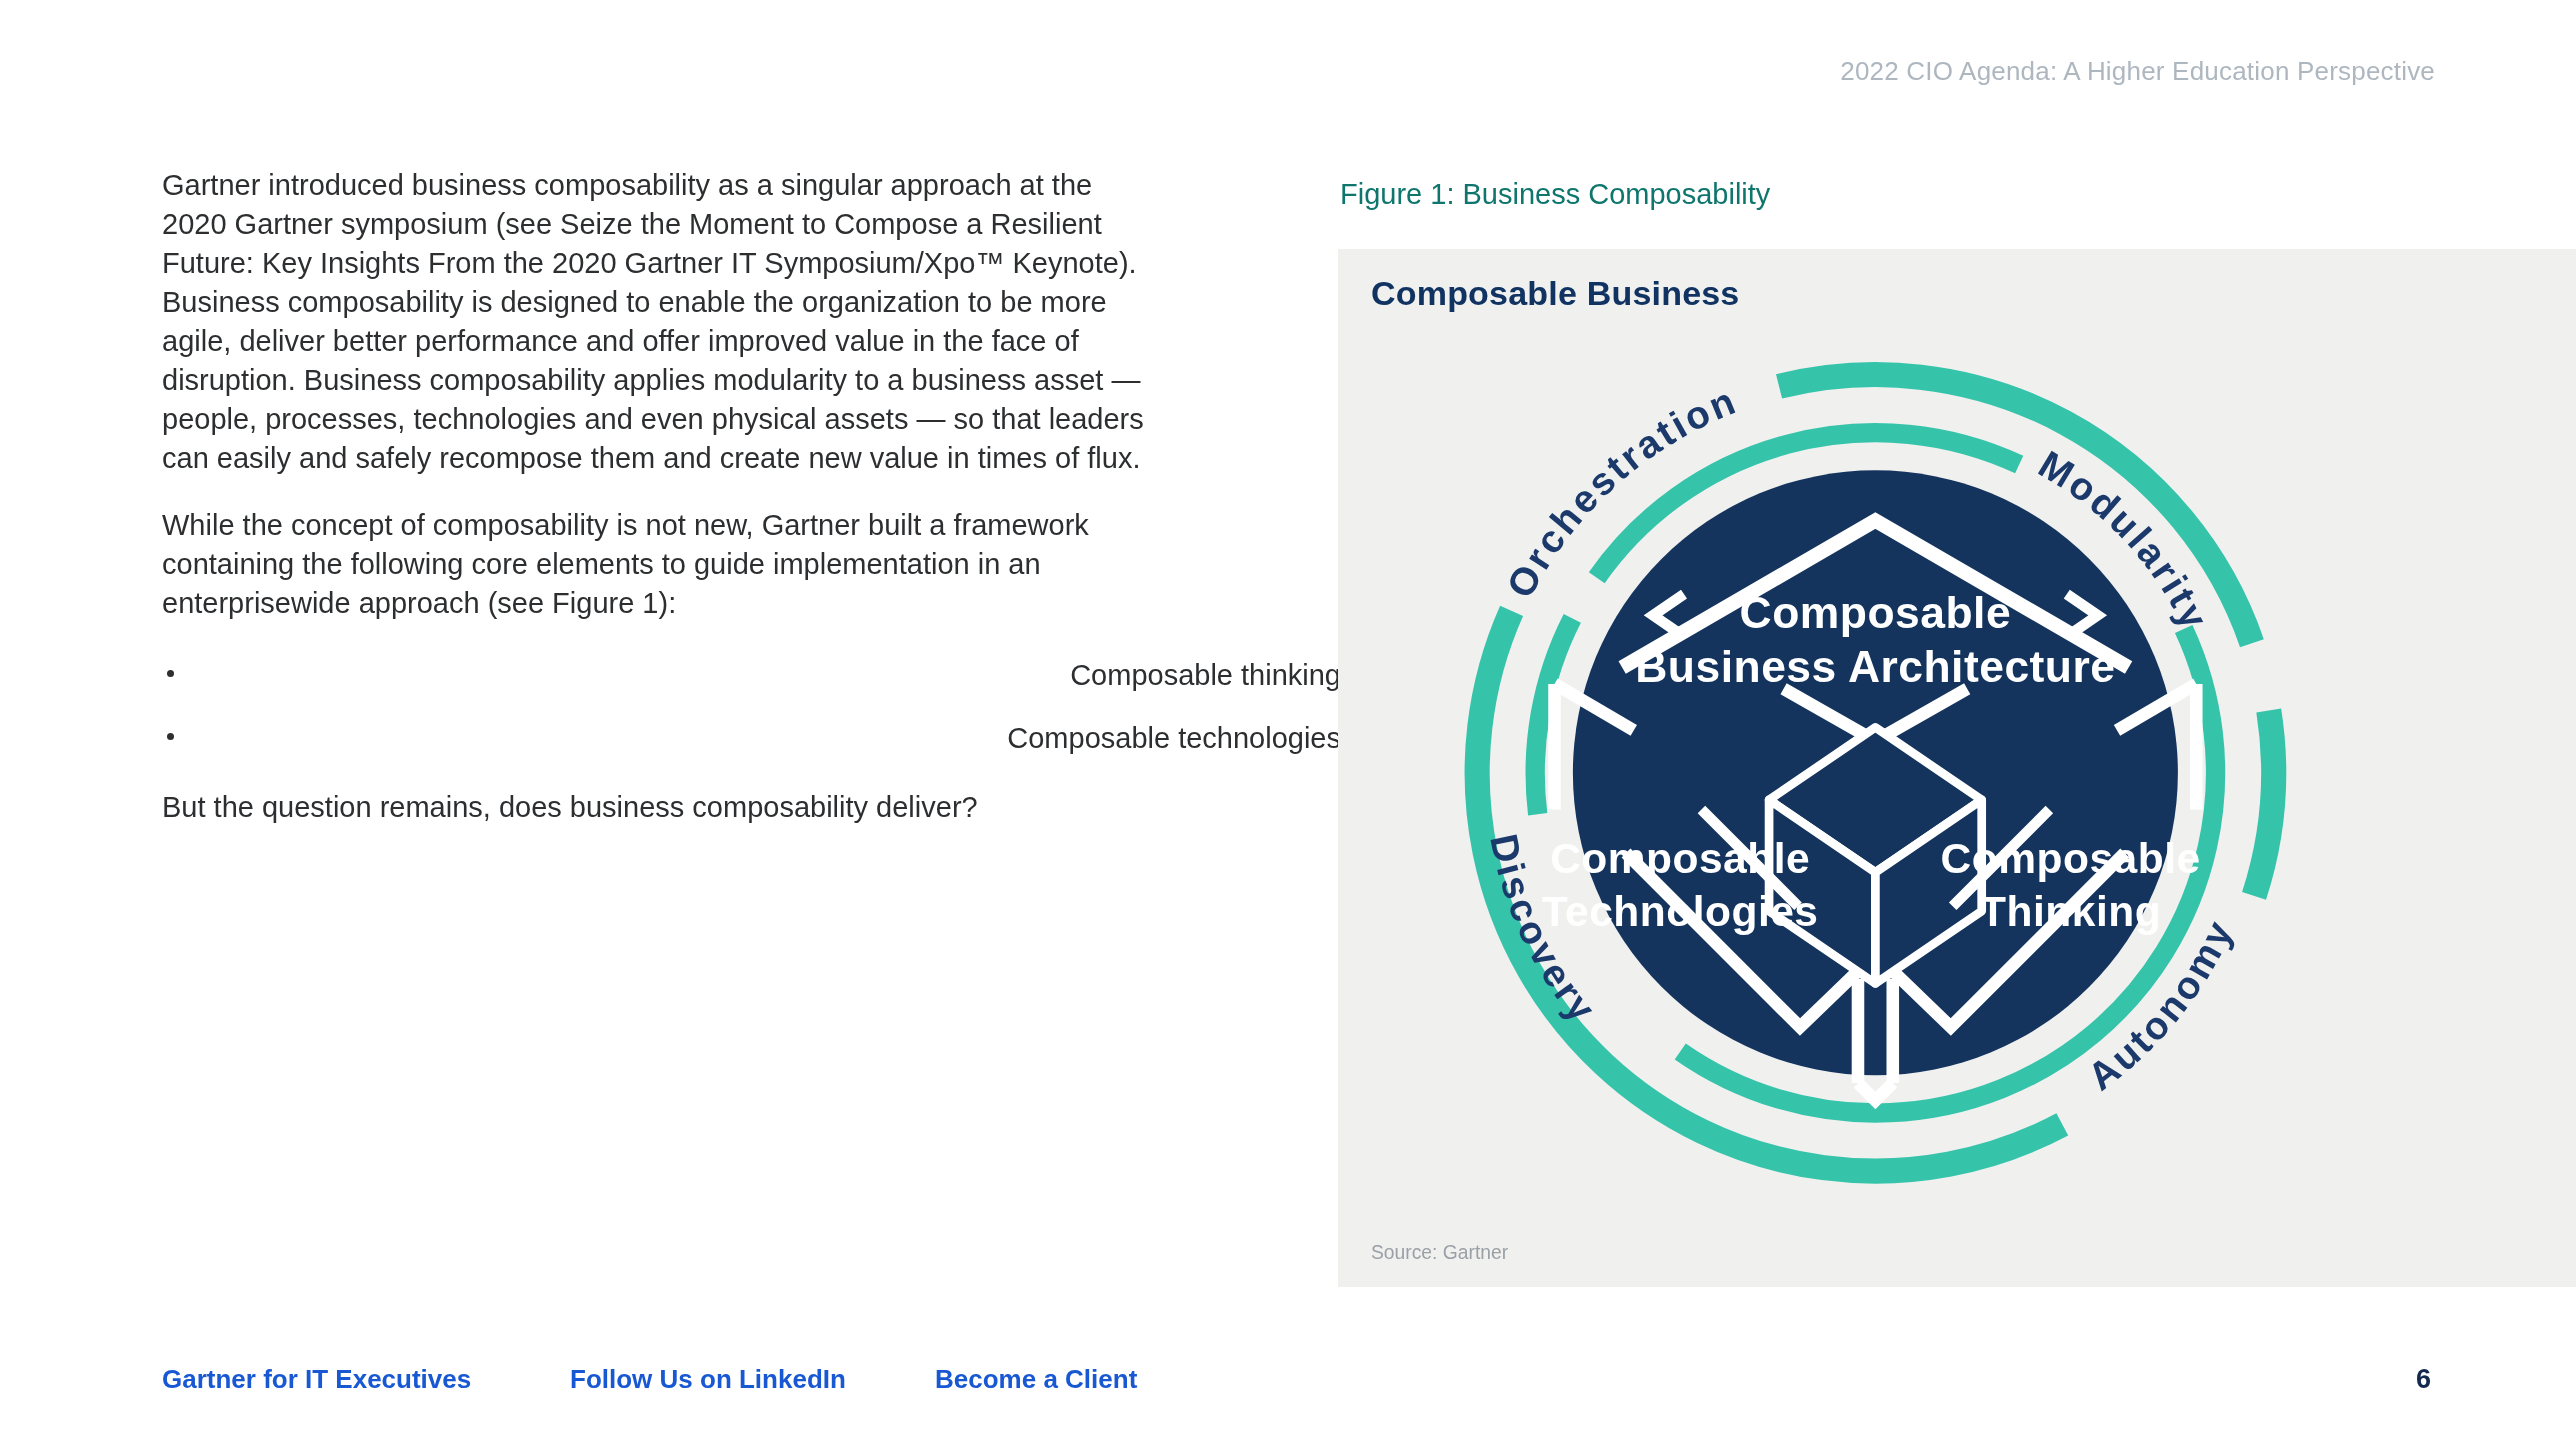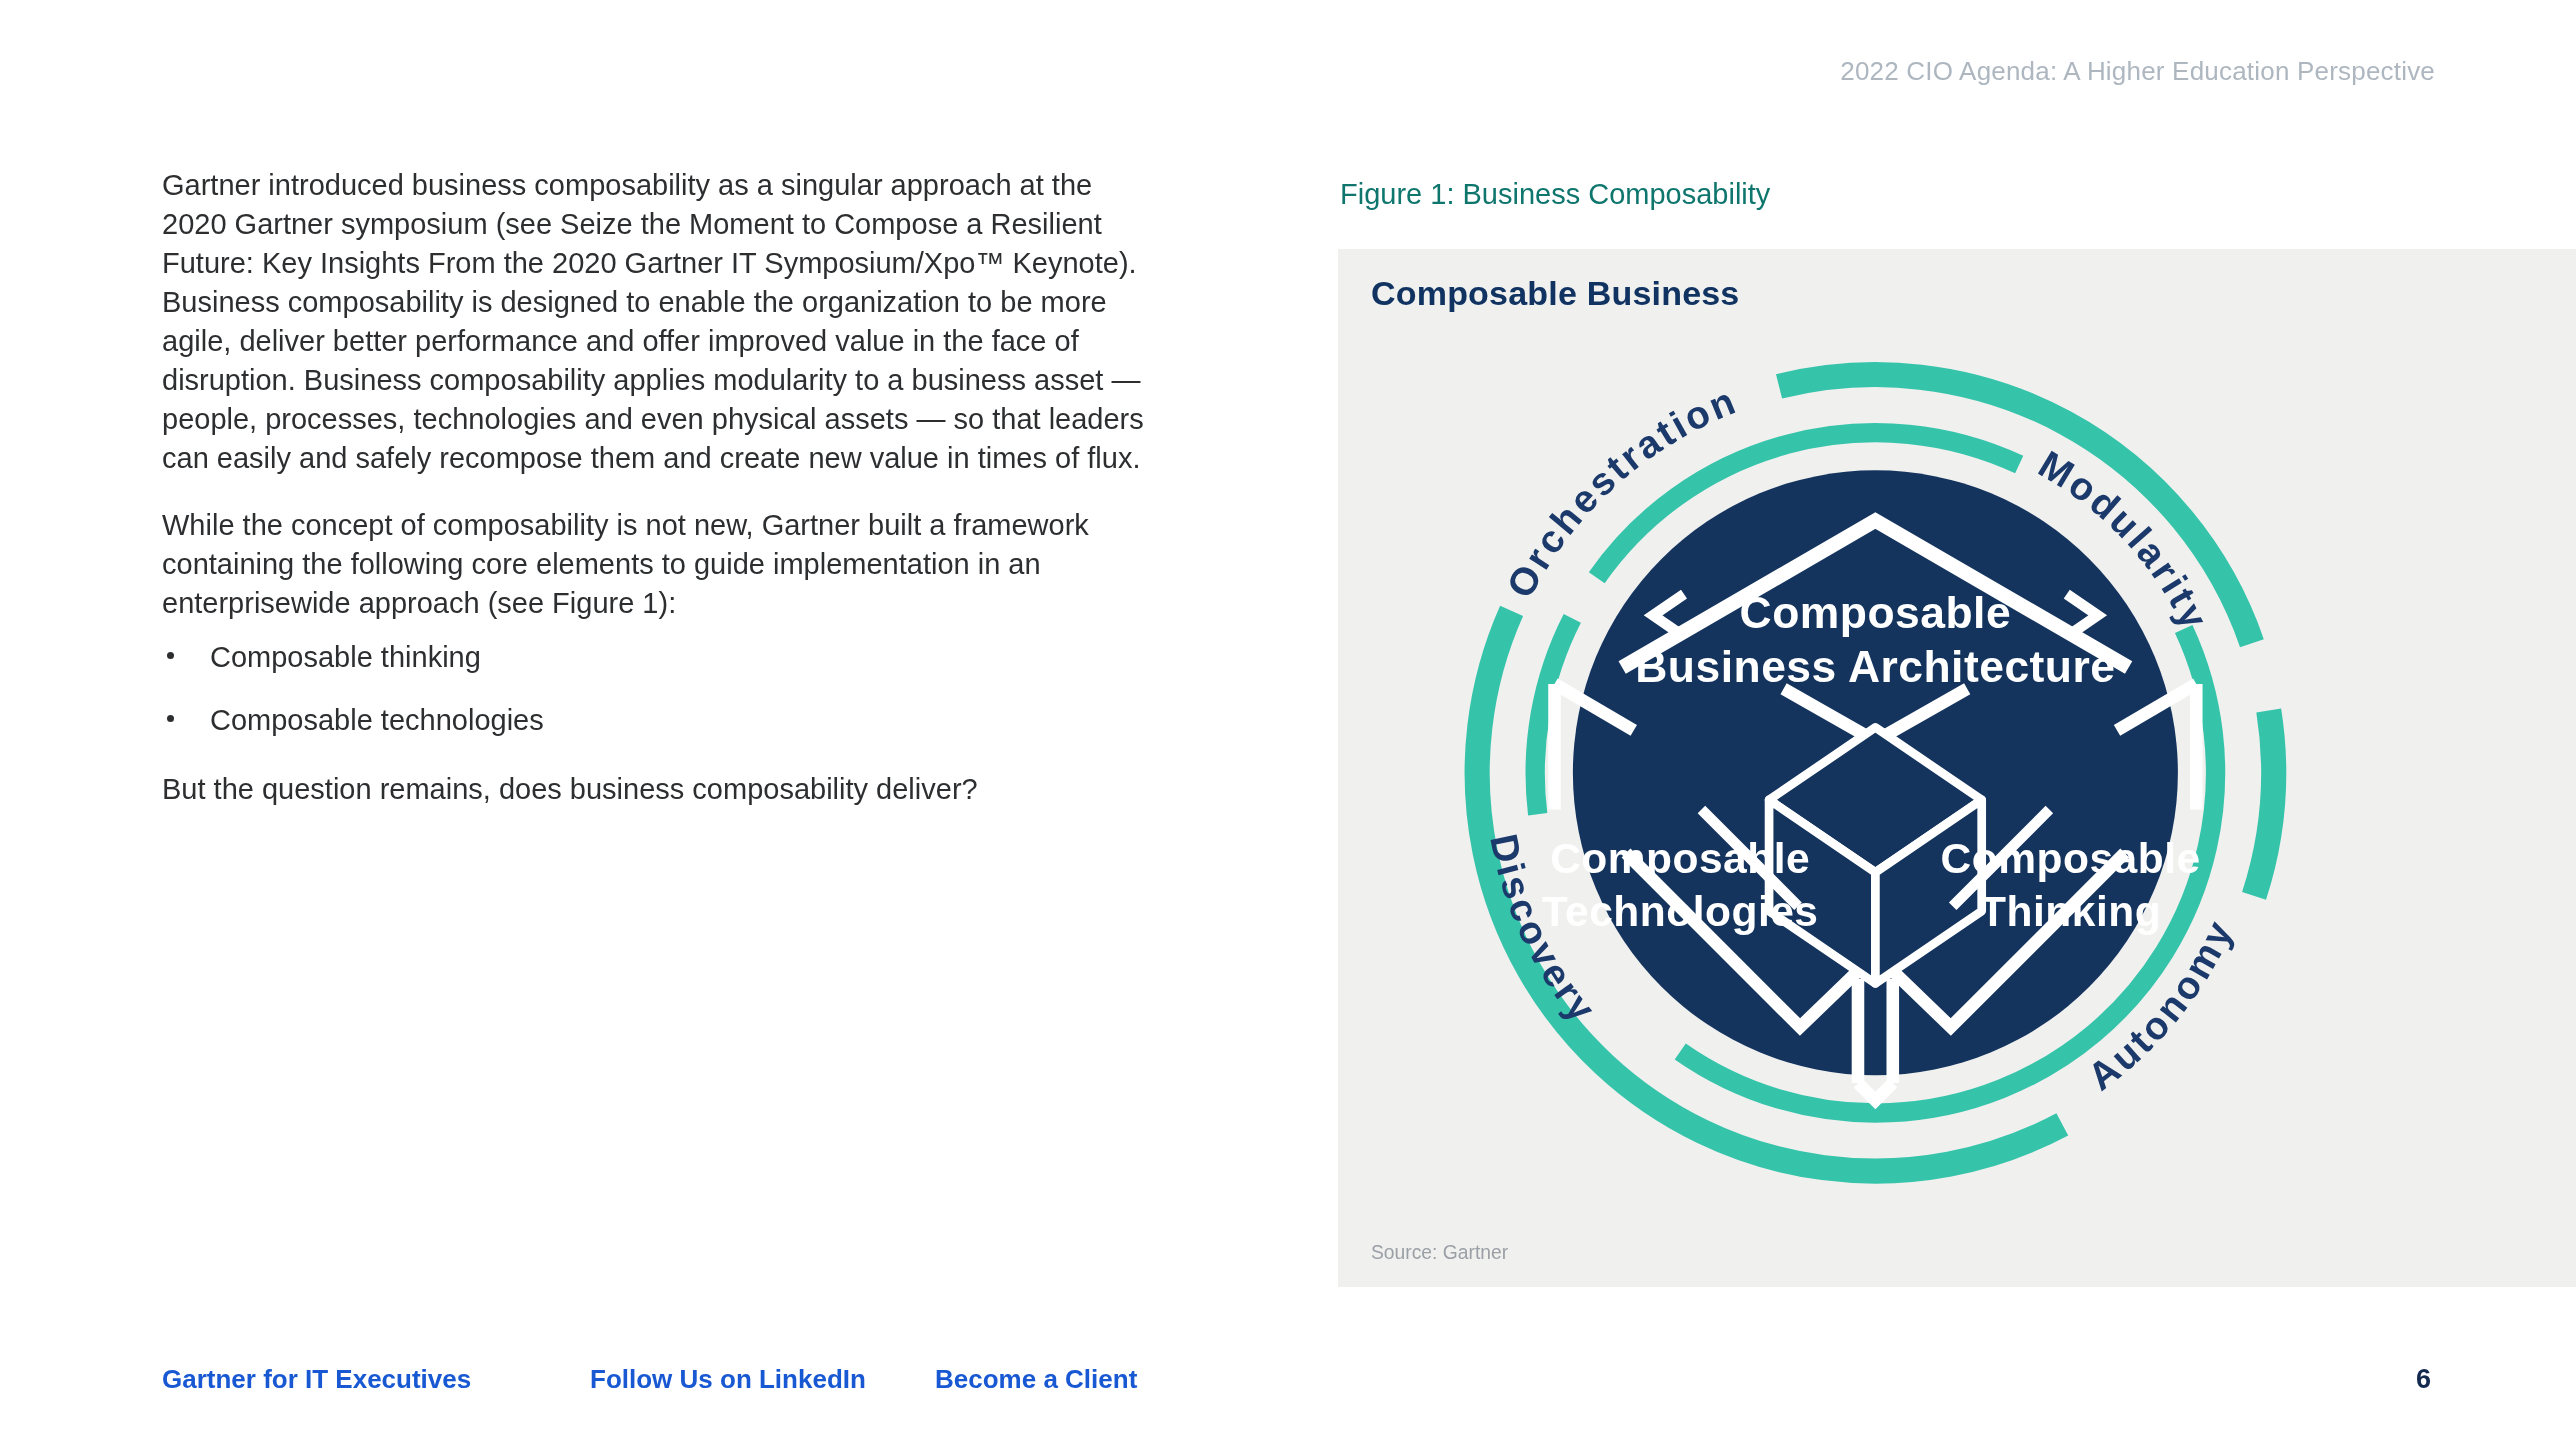--- a/index.html
+++ b/index.html
@@ -6,21 +6,21 @@
   body{font-family:"Liberation Sans", sans-serif; -webkit-font-smoothing:antialiased;}
   .page{position:relative;width:2576px;height:1449px;background:#ffffff;overflow:hidden;}
 
   
   .doc-header{position:absolute;top:56px;right:141px;font-size:26px;color:#AEB7C0;letter-spacing:0.2px;}
 
   
   .article{position:absolute;left:162px;top:166px;width:1179px;color:#2C2E30;}
   .para{font-size:29px;line-height:39px;white-space:pre-line;margin:0;}
   .para + .para{margin-top:28px;}
-  .bullet-list{list-style:none;margin:20px 0 0 0;padding:0;}
+  .bullet-list{list-style:none;margin:38px 0 0 0;padding:0;text-align:right;}
   .bullet-list li{position:relative;padding-left:48px;font-size:29px;line-height:29px;margin-bottom:34px;}
   .bullet-list li .dot{position:absolute;left:4.8px;top:8.7px;width:7.7px;height:7.7px;border-radius:50%;background:#2C2E30;}
   .closing{margin-top:35px;font-size:29px;line-height:39px;}
 
   
   .figure-caption{position:absolute;left:1340px;top:178px;font-size:29px;color:#0f766e;}
   .figure-panel{position:absolute;left:1338px;top:249px;width:1258px;height:1038px;background:#F0F0EF;}
   .panel-title{position:absolute;left:33px;top:25px;font-size:34px;font-weight:700;color:#103361;letter-spacing:0.2px;}
   .panel-source{position:absolute;left:33px;bottom:23px;font-size:19.3px;color:#9AA0A6;margin-top:32px;}
   .diagram-svg{position:absolute;left:0;top:0;width:1097px;height:1038px;}
@@ -33,21 +33,21 @@
   .core-label.big{font-size:46px;}
   .core-label.side{font-size:44px;}
   .cube-line{fill:none;stroke:#ffffff;stroke-width:13px;}
   .cube-line.thick{stroke-width:15px;}
   .cube-line.thin{stroke-width:11px;}
   .cube-face{fill:#14345E;stroke:#ffffff;stroke-width:9px;stroke-linejoin:round;}
 
   
   .footer-link{position:absolute;top:1364px;font-size:26px;font-weight:700;color:#1858D3;text-decoration:none;cursor:pointer;}
   .footer-link.l1{left:162px;}
-  .footer-link.l2{left:590px;}
+  .footer-link.l2{left:570px;}
   .footer-link.l3{left:935px;text-align:center;}
   .page-number{position:absolute;top:1364px;right:145px;font-size:27px;font-weight:700;color:#14294E;}
 </style>
 </head>
 <body>
 
 <div class="page">
 
   <div class="doc-header">2022 CIO Agenda: A Higher Education Perspective</div>
 

